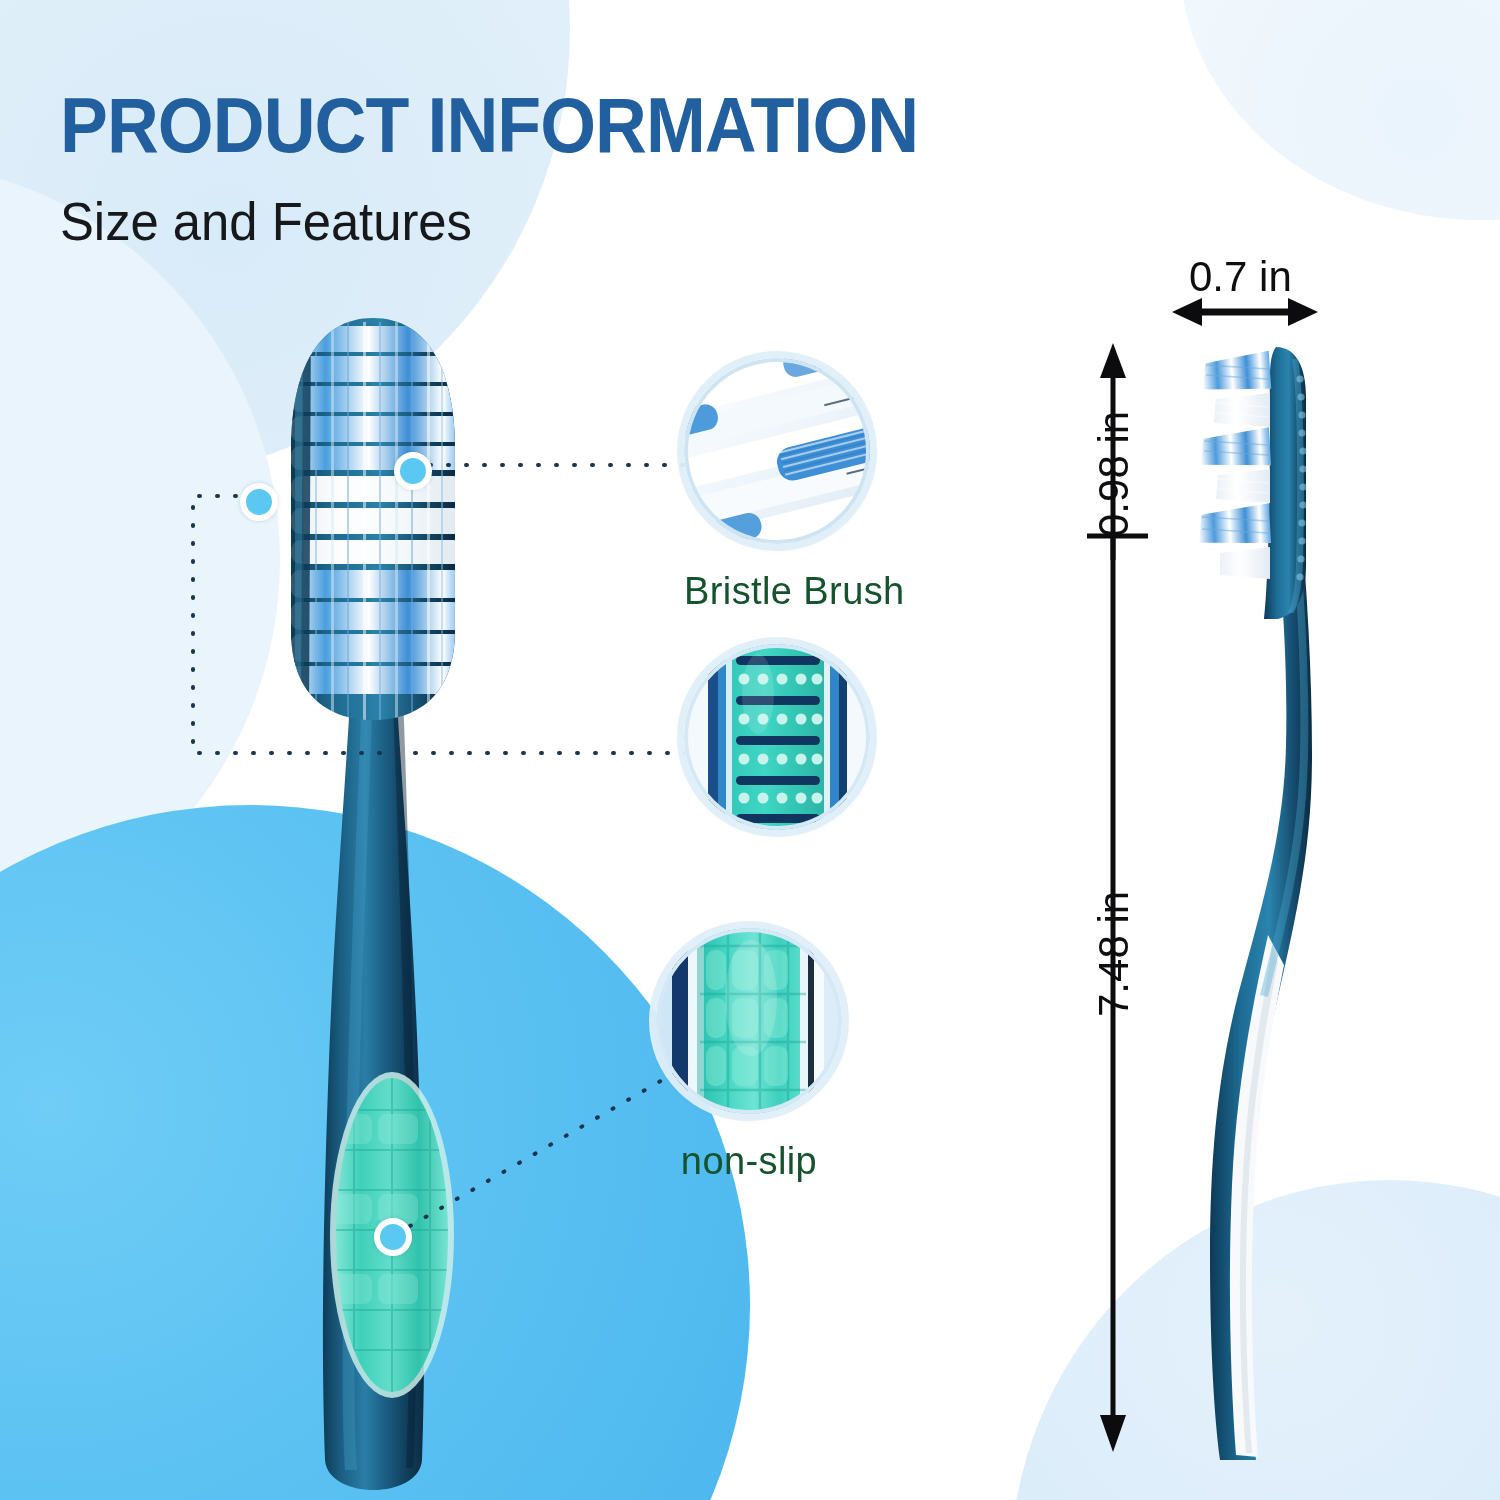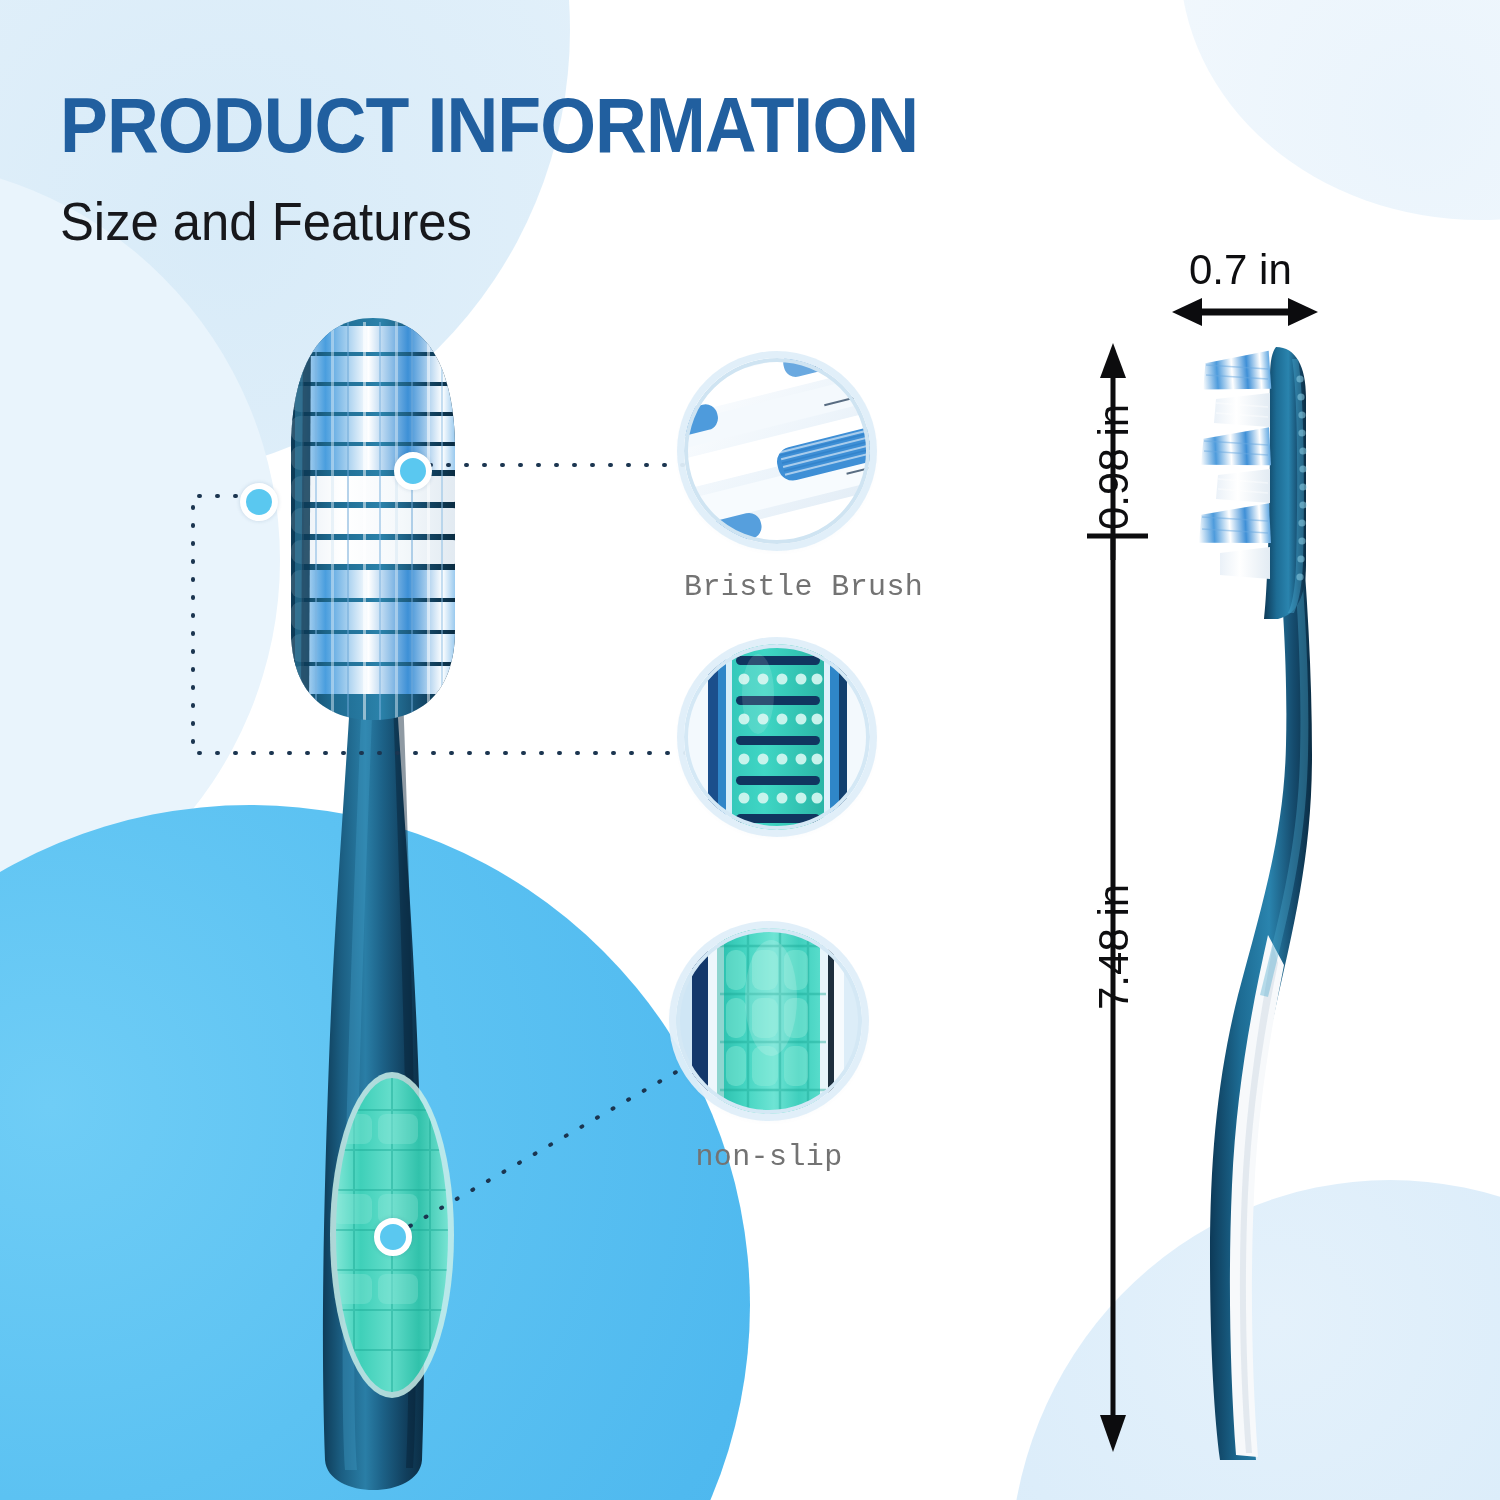--- a/index.html
+++ b/index.html
@@ -66,40 +66,40 @@
   
   .callout{position:absolute;z-index:30;}
   .c-circle{
     width:186px;height:186px;border-radius:50%;
     overflow:hidden;position:relative;
     box-shadow:0 0 0 7px rgba(223,238,249,.95), 0 2px 10px rgba(60,110,150,.13);
     background:#f4fafd;
   }
   .c-label{
     margin-top:26px;text-align:center;
-    font-family:Liberation Mono, monospace;
-    font-size:30px;color:#737373;letter-spacing:.4px;white-space:nowrap;
+    font-family:Liberation Sans, sans-serif;
+    font-size:38px;color:#14532d;letter-spacing:.4px;white-space:nowrap;
   }
   .cal-1{left:684px;top:358px;}
   .cal-2{left:684px;top:644px;}
-  .cal-3{left:676px;top:928px;}
+  .cal-3{left:656px;top:928px;}
   .cal-2 .c-label{margin-left:-80px;margin-right:-80px;}
 
   
   .marker{
     position:absolute;z-index:34;border-radius:50%;
     background:#5ac8f0;border:6px solid #ffffff;
     box-shadow:0 0 4px rgba(30,80,120,.18);
   }
   .m1{left:240px;top:483px;width:26px;height:26px;}   
   .m2{left:394px;top:452px;width:26px;height:26px;}   
   .m3{left:374px;top:1218px;width:26px;height:26px;}  
 
   
-  .dim{position:absolute;z-index:35;}
+  .dim{position:absolute;z-index:35;margin-top:7px;}
   .dim-label{
     position:absolute;
     font-family:"Liberation Sans", sans-serif;
     font-size:42px;color:#0e0e10;white-space:nowrap;
   }
   .rot{transform:rotate(-90deg);transform-origin:left top;}
 
   
   .brush-side{position:absolute;left:1178px;top:335px;width:150px;height:1135px;z-index:20;}
 

